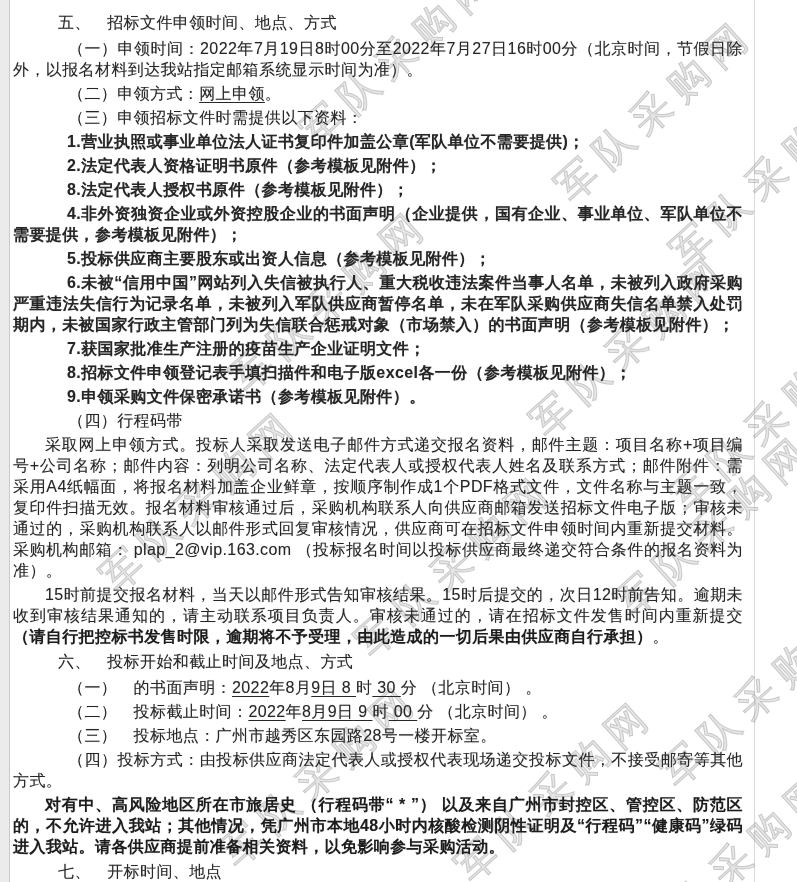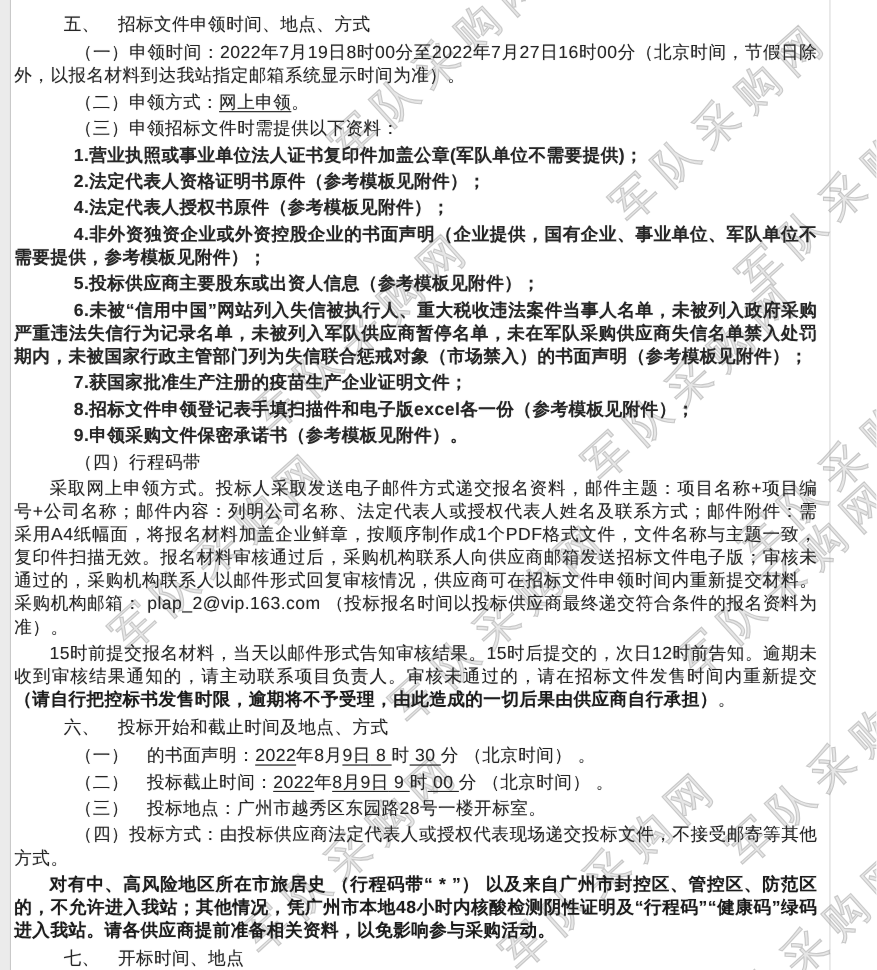--- a/index.html
+++ b/index.html
@@ -57,21 +57,21 @@
       <div class="wm-tile" style="left: 760px; top: 695px;">军队采购网</div>
       <div class="wm-tile" style="left: 735px; top: 862px;">军队采购网</div>
     </div>
   <main class="content" id="doc-content">
       <p class="para p-heading"><span>五、　招标文件申领时间、地点、方式</span></p>
       <p class="para p-sub"><span>（一）申领时间：2022年7月19日8时00分至2022年7月27日16时00分（北京时间，节假日除外，以报名材料到达我站指定邮箱系统显示时间为准）。</span></p>
       <p class="para p-sub"><span>（二）申领方式：</span><span class="u">网上申领</span><span>。</span></p>
       <p class="para p-sub"><span>（三）申领招标文件时需提供以下资料：</span></p>
       <p class="para p-item"><span>1.营业执照或事业单位法人证书复印件加盖公章(军队单位不需要提供)；</span></p>
       <p class="para p-item"><span>2.法定代表人资格证明书原件（参考模板见附件）；</span></p>
-      <p class="para p-item"><span>4.法定代表人授权书原件（参考模板见附件）；</span></p>
+      <p class="para p-item"><span>8.法定代表人授权书原件（参考模板见附件）；</span></p>
       <p class="para p-item"><span>4.非外资独资企业或外资控股企业的书面声明（企业提供，国有企业、事业单位、军队单位不需要提供，参考模板见附件）；</span></p>
       <p class="para p-item"><span>5.投标供应商主要股东或出资人信息（参考模板见附件）；</span></p>
       <p class="para p-item"><span>6.未被“信用中国”网站列入失信被执行人、重大税收违法案件当事人名单，未被列入政府采购严重违法失信行为记录名单，未被列入军队供应商暂停名单，未在军队采购供应商失信名单禁入处罚期内，未被国家行政主管部门列为失信联合惩戒对象（市场禁入）的书面声明（参考模板见附件）；</span></p>
       <p class="para p-item"><span>7.获国家批准生产注册的疫苗生产企业证明文件；</span></p>
       <p class="para p-item"><span>8.招标文件申领登记表手填扫描件和电子版excel各一份（参考模板见附件）；</span></p>
       <p class="para p-item"><span>9.申领采购文件保密承诺书（参考模板见附件）。</span></p>
       <p class="para p-sub"><span>（四）行程码带</span></p>
       <p class="para p-body"><span>采取网上申领方式。投标人采取发送电子邮件方式递交报名资料，邮件主题：项目名称+项目编号+公司名称；邮件内容：列明公司名称、法定代表人或授权代表人姓名及联系方式；邮件附件：需采用A4纸幅面，将报名材料加盖企业鲜章，按顺序制作成1个PDF格式文件，文件名称与主题一致，复印件扫描无效。报名材料审核通过后，采购机构联系人向供应商邮箱发送招标文件电子版；审核未通过的，采购机构联系人以邮件形式回复审核情况，供应商可在招标文件申领时间内重新提交材料。采购机构邮箱： plap_2@vip.163.com （投标报名时间以投标供应商最终递交符合条件的报名资料为准）。</span></p>
       <p class="para p-body"><span>15时前提交报名材料，当天以邮件形式告知审核结果。15时后提交的，次日12时前告知。逾期未收到审核结果通知的，请主动联系项目负责人。审核未通过的，请在招标文件发售时间内重新提交</span><span class="b">（请自行把控标书发售时限，逾期将不予受理，由此造成的一切后果由供应商自行承担）</span><span>。</span></p>
       <p class="para p-heading"><span>六、　投标开始和截止时间及地点、方式</span></p>

